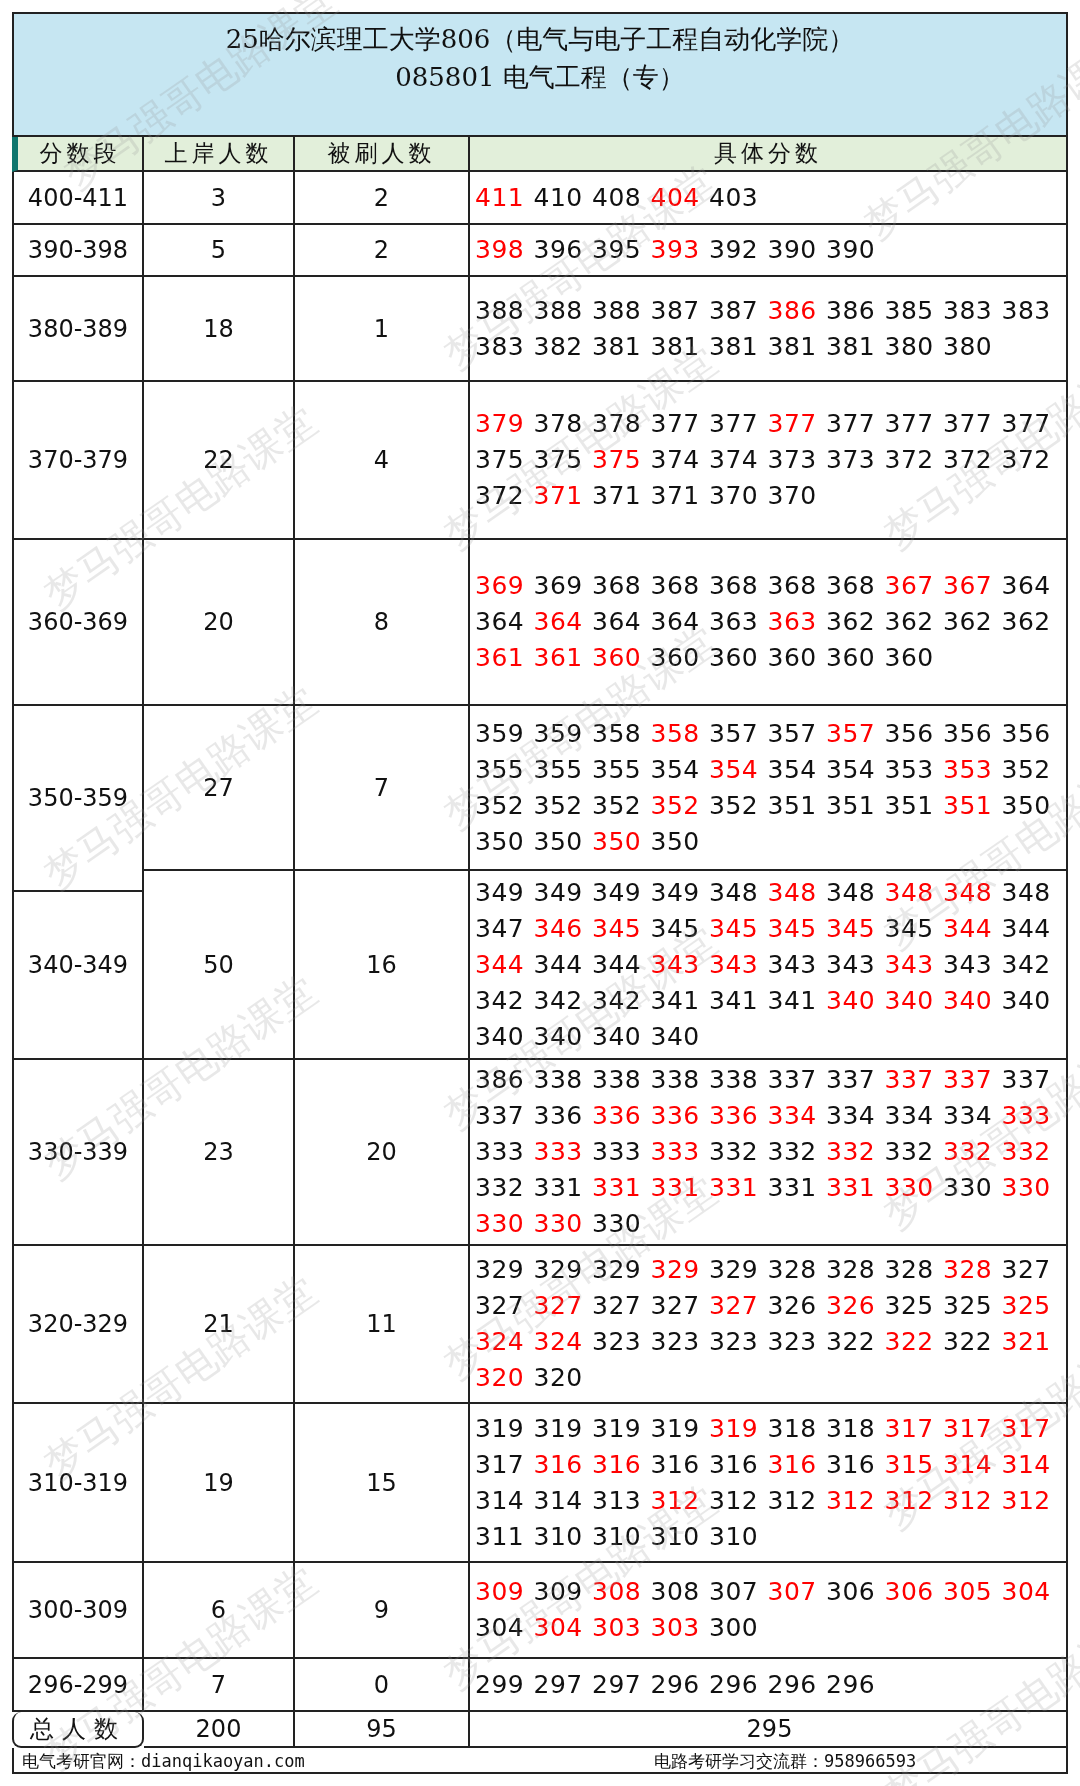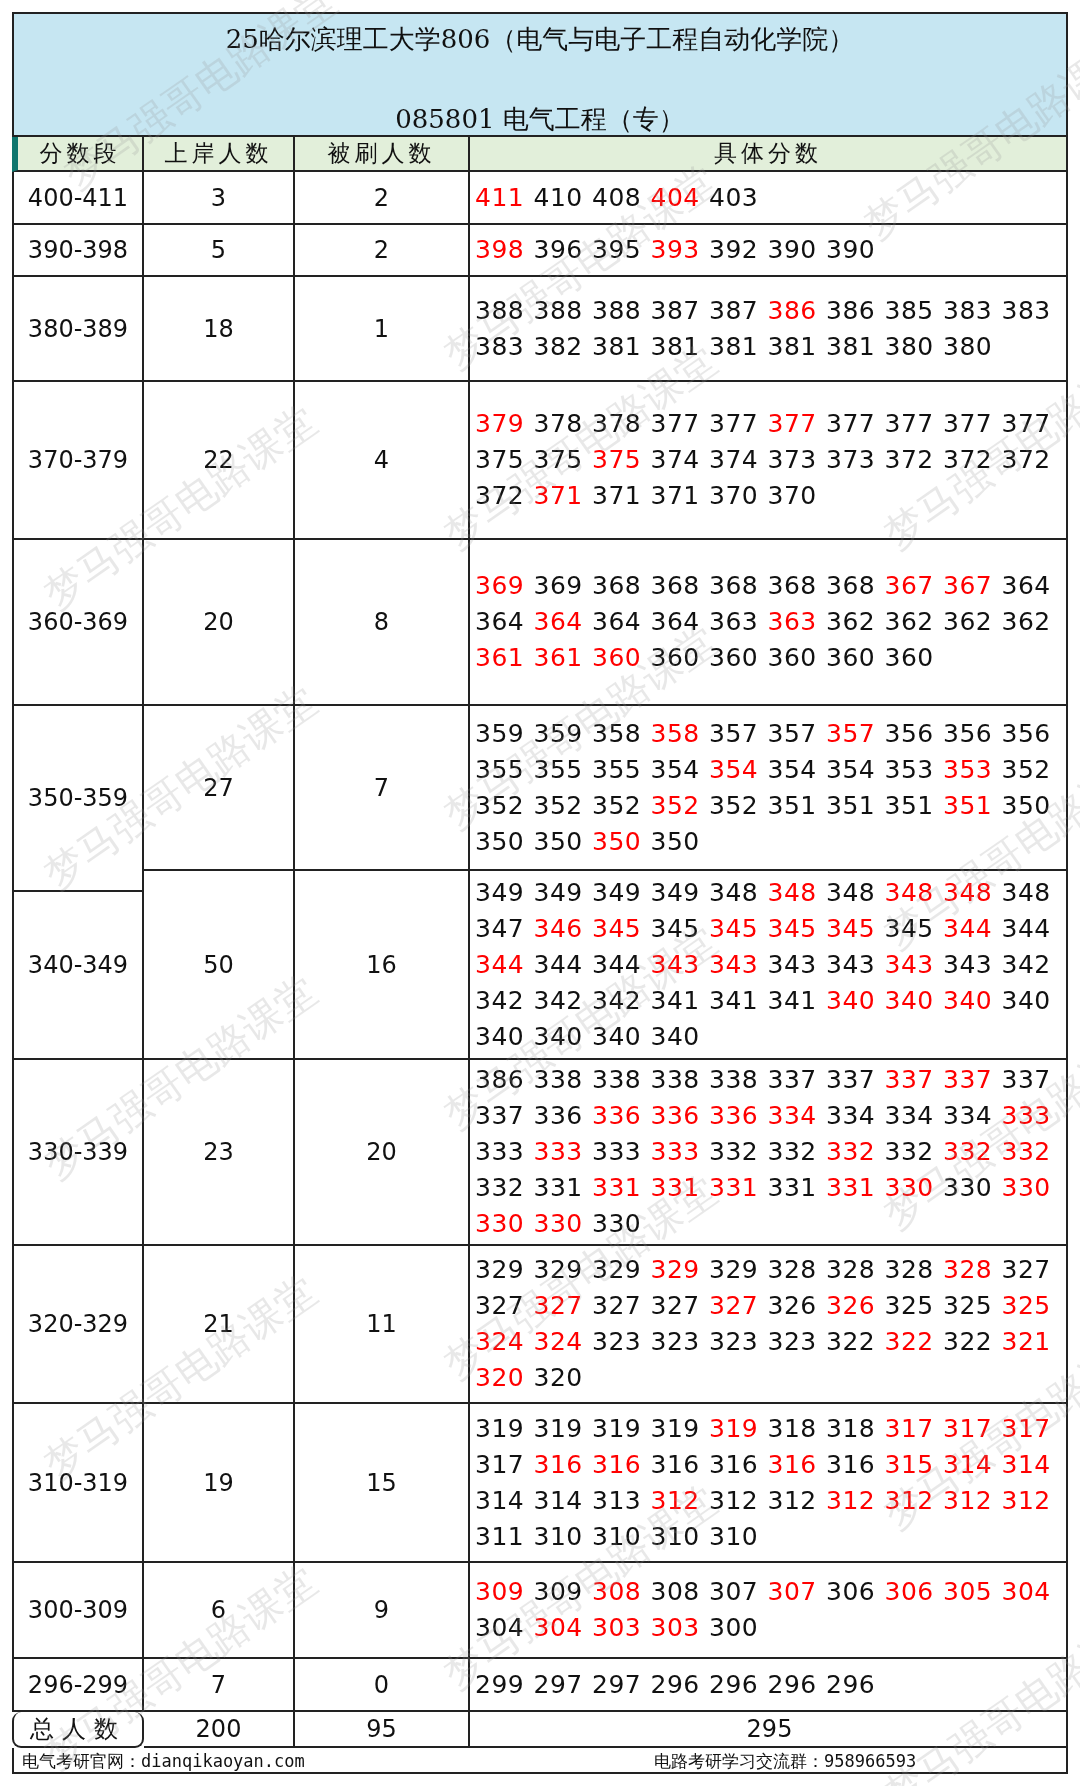--- a/index.html
+++ b/index.html
@@ -1,21 +1,21 @@
 <!DOCTYPE html>
 <html><head>
 <meta charset="utf-8">
 <style>
   html, body { margin:0; padding:0; background:#ffffff; }
   body { width:1080px; height:1786px; position:relative; overflow:hidden;
          font-family:"DejaVu Sans","Liberation Sans",sans-serif; color:#111; }
   .title { position:absolute; left:12px; top:12px; width:1056px; height:125px;
            background:#c6e6f2; border:2px solid #222; box-sizing:border-box;
            text-align:center; font-family:"DejaVu Serif","Liberation Serif",serif; }
-  .title div { font-size:26px; line-height:38px;margin-top:42px; }
+  .title div { font-size:26px; line-height:38px; }
   .title .t1 { margin-top:6px; }
   .hdr { position:absolute; top:137px; height:35px; background:#e2efda;
          border-right:2px solid #222; border-bottom:2px solid #222; box-sizing:border-box;
          display:flex; align-items:center; justify-content:center;
          font-family:"DejaVu Serif","Liberation Serif",serif; font-size:23px; letter-spacing:4px; }
   .cell { position:absolute; border-right:2px solid #222; border-bottom:2px solid #222;
           box-sizing:border-box; display:flex; align-items:center; justify-content:center;
           font-size:24px; background:transparent; }
   .c0 { left:12px; width:132px; border-left:2px solid #222; }
   .c1 { left:144px; width:151px; }

